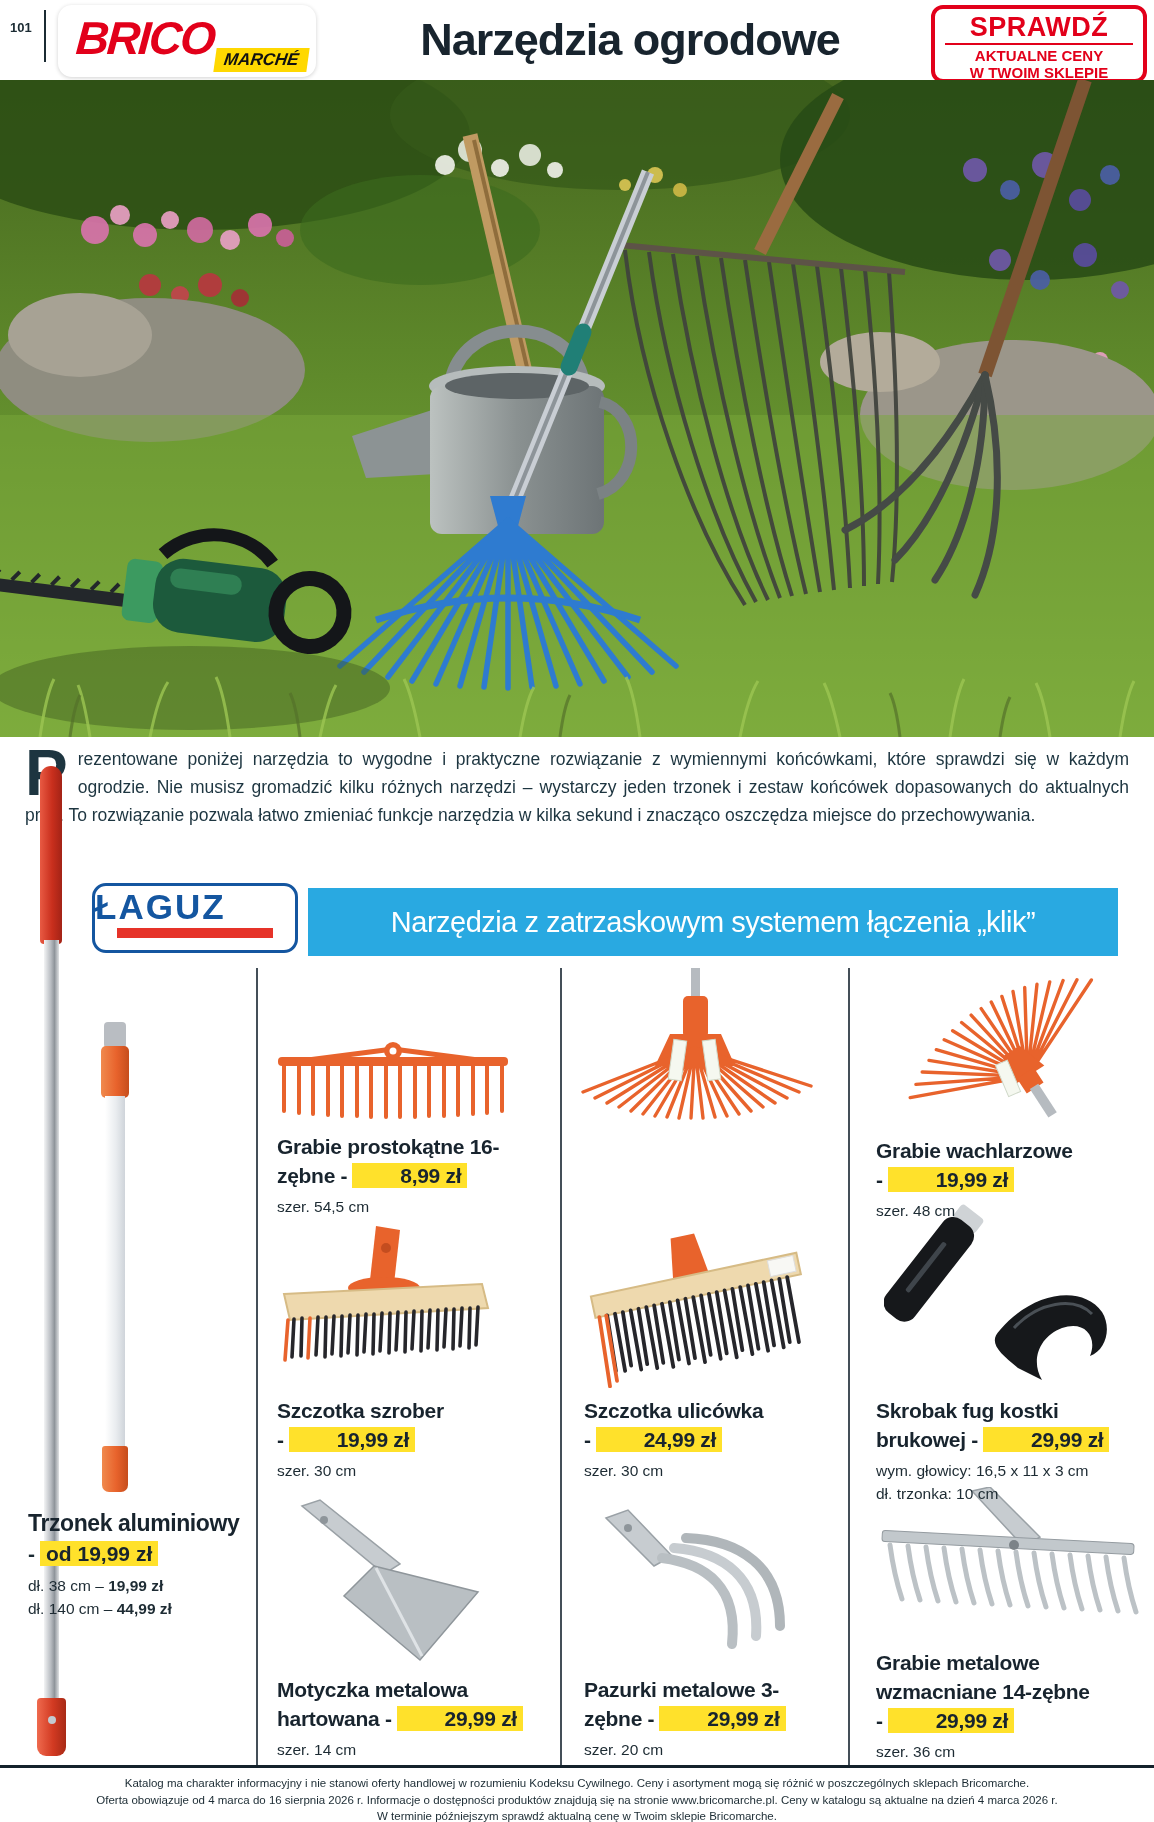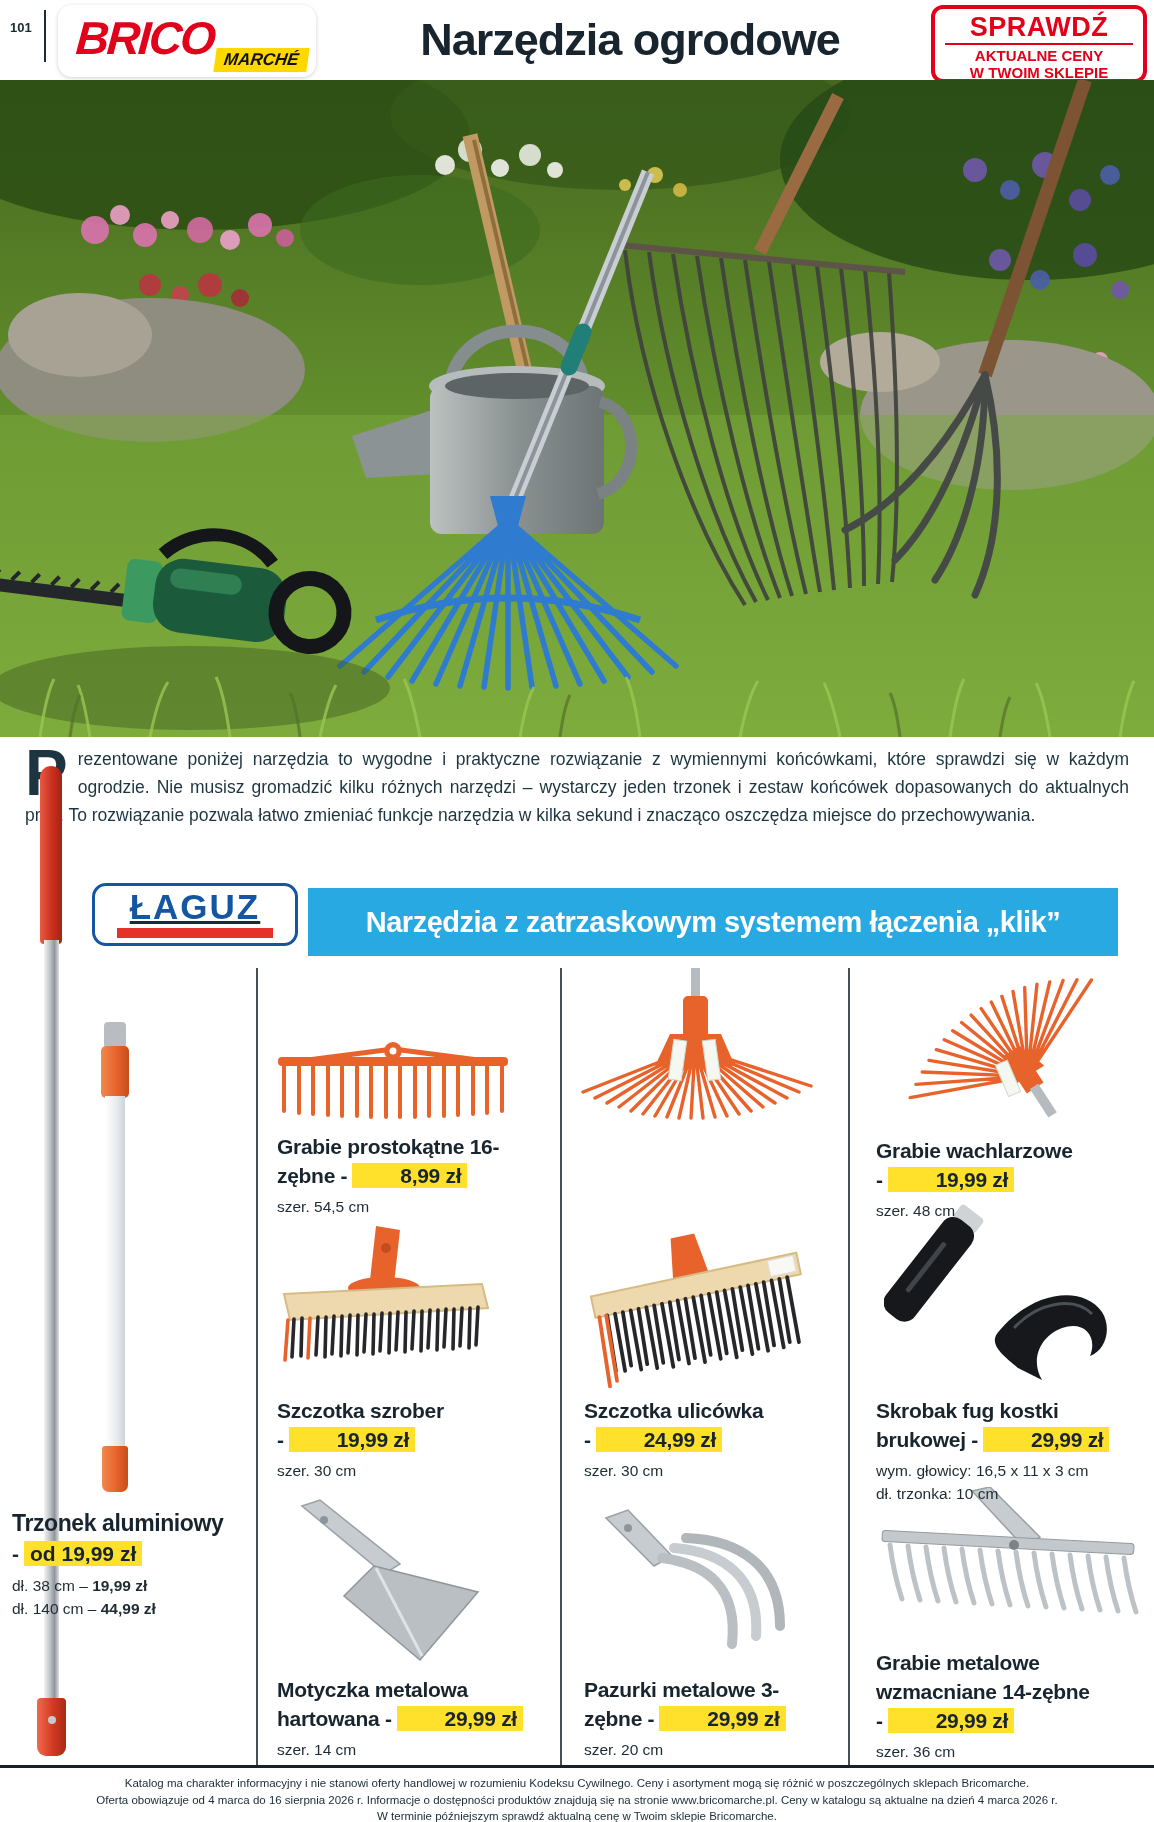--- a/index.html
+++ b/index.html
@@ -22,40 +22,40 @@
   .badge-sep{border-top:2px solid #e2001a;margin:1px 2px 2px;}
   .badge-l2,.badge-l3{font-size:15px;font-weight:bold;color:#e2001a;line-height:17px;}
   
   .hero{position:absolute;left:0;top:80px;width:1154px;height:657px;}
   .hero svg{display:block;}
   
   .intro{position:absolute;left:25px;top:745px;width:1104px;font-size:17.5px;line-height:28px;
          color:#1d3540;text-align:justify;}
   .dropcap{float:left;font-size:64px;line-height:50px;font-weight:bold;color:#1d3540;margin:3px 10px 0 0;}
   
-  .laguz-box{position:absolute;left:92px;top:883px;width:206px;height:63px;border:3px solid #1456a0;
-             border-radius:14px;background:#fff;box-sizing:border-box;text-align:center;text-decoration:underline;}
+  .laguz-box{position:absolute;left:92px;top:883px;width:206px;height:70px;border:3px solid #1456a0;
+             border-radius:14px;background:#fff;box-sizing:border-box;}
   .laguz-word{font-size:35px;font-weight:bold;color:#1456a0;letter-spacing:2px;line-height:42px;}
   .laguz-bar{margin:0 auto;width:78%;height:10px;background:#e63329;}
   .banner{position:absolute;left:308px;top:888px;width:810px;height:68px;background:#29a9e1;
-          color:#fff;font-size:29px;font-weight:bold;text-align:center;line-height:68px;letter-spacing:-.5px;}
+          color:#fff;font-size:29px;font-weight:normal;text-align:center;line-height:68px;letter-spacing:-.5px;}
   
   .vline{position:absolute;top:968px;height:799px;width:2px;background:#444f58;}
   .v1{left:256px}.v2{left:560px}.v3{left:848px}
   .pimg{position:absolute;}
   .ptxt{position:absolute;z-index:5;}
   .pname{font-size:21px;font-weight:bold;color:#18242e;line-height:29px;letter-spacing:-.3px;}
   .pp{white-space:nowrap;}
   .dash{margin-right:5px;}
   .hl{background:#ffe12b;padding:1px 6px;font-weight:bold;color:#18242e;}
   mark.hl{background:#ffe12b;padding-left:48px;}
   .spec{font-size:15.5px;color:#1d2b33;line-height:23px;margin-top:5px;}
   .spec + .spec{margin-top:0;}
   
-  .tblock{position:absolute;left:12px;top:1508px;width:235px;z-index:5;}
+  .tblock{position:absolute;left:28px;top:1508px;width:235px;z-index:5;}
   .tname{font-size:23px;font-weight:bold;color:#18242e;letter-spacing:-.4px;line-height:30px;}
   .tprice{font-size:21px;font-weight:bold;margin:4px 0 8px;}
   .tvar{font-size:15.5px;line-height:23px;color:#1d2b33;}
   
   .pole{position:absolute;}
   .grip-red{left:40px;top:766px;width:22px;height:178px;border-radius:11px 11px 4px 4px;
             background:linear-gradient(90deg,#e85a43,#c92f1d 55%,#a32316);}
   .pole-silver{left:44px;top:940px;width:15px;height:762px;
                background:linear-gradient(90deg,#f3f4f5,#b9bdc2 45%,#8f959b 70%,#dfe1e3);}
   .ferrule-red{left:37px;top:1698px;width:29px;height:58px;border-radius:4px 4px 9px 9px;

